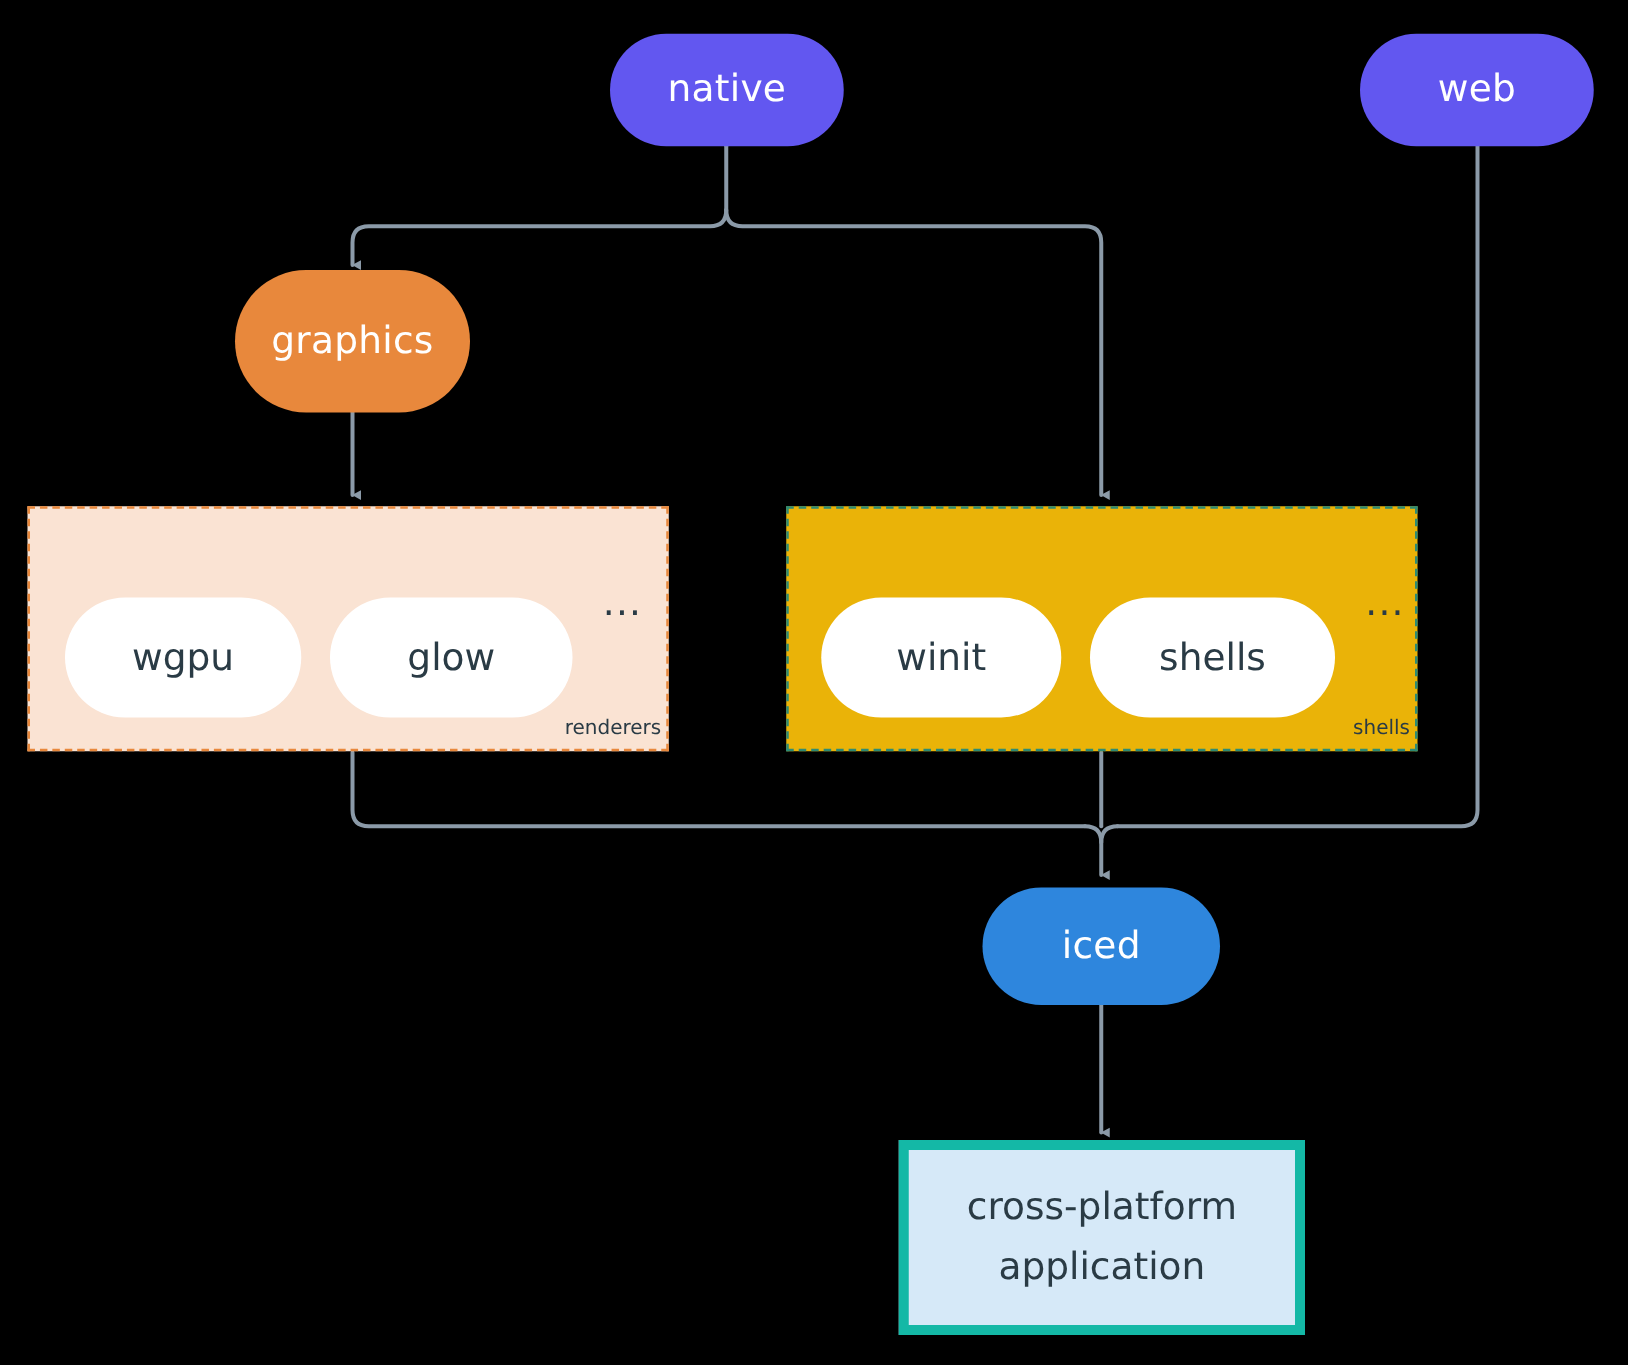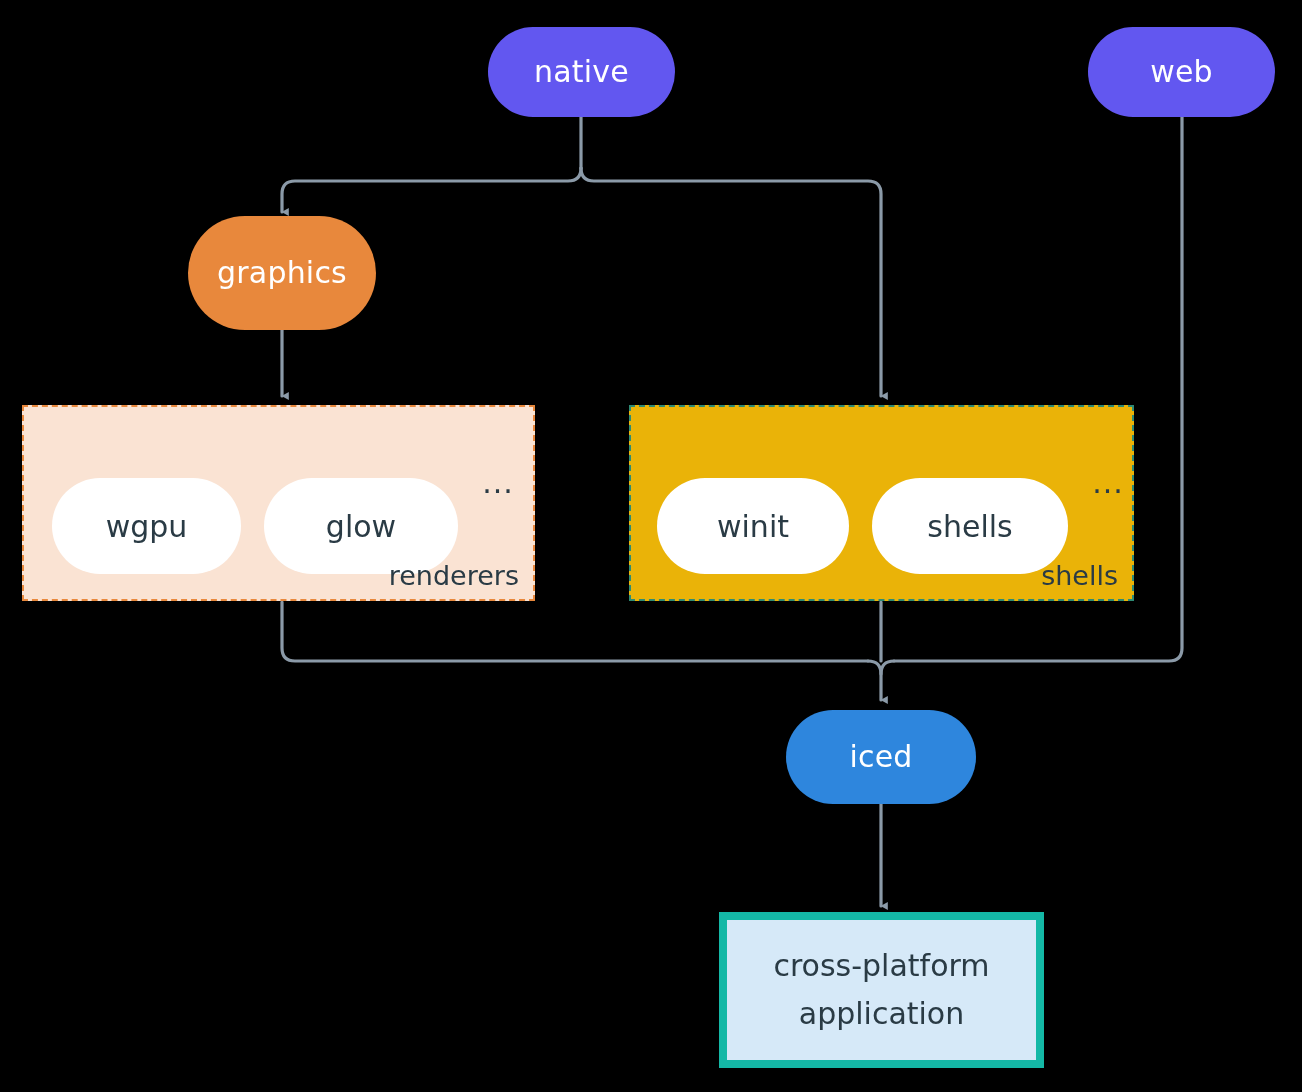--- a/index.html
+++ b/index.html
@@ -62,23 +62,23 @@
   .group-renderers {
     background: #fae3d3;
     border-color: #e8883c;
   }
   .group-shells {
     background: #eab308;
     border-color: #2e8b74;
   }
   .group-label {
     position: absolute;
-    right: 14px;
+    right: 4px;
     bottom: 8px;
-    font-size: 27px;
+    font-size: 16px;
     color: #2a3b45;
     white-space: nowrap;
   }
 
   
   .subpill {
     position: absolute;
     box-sizing: border-box;
     display: flex;
     align-items: center;

